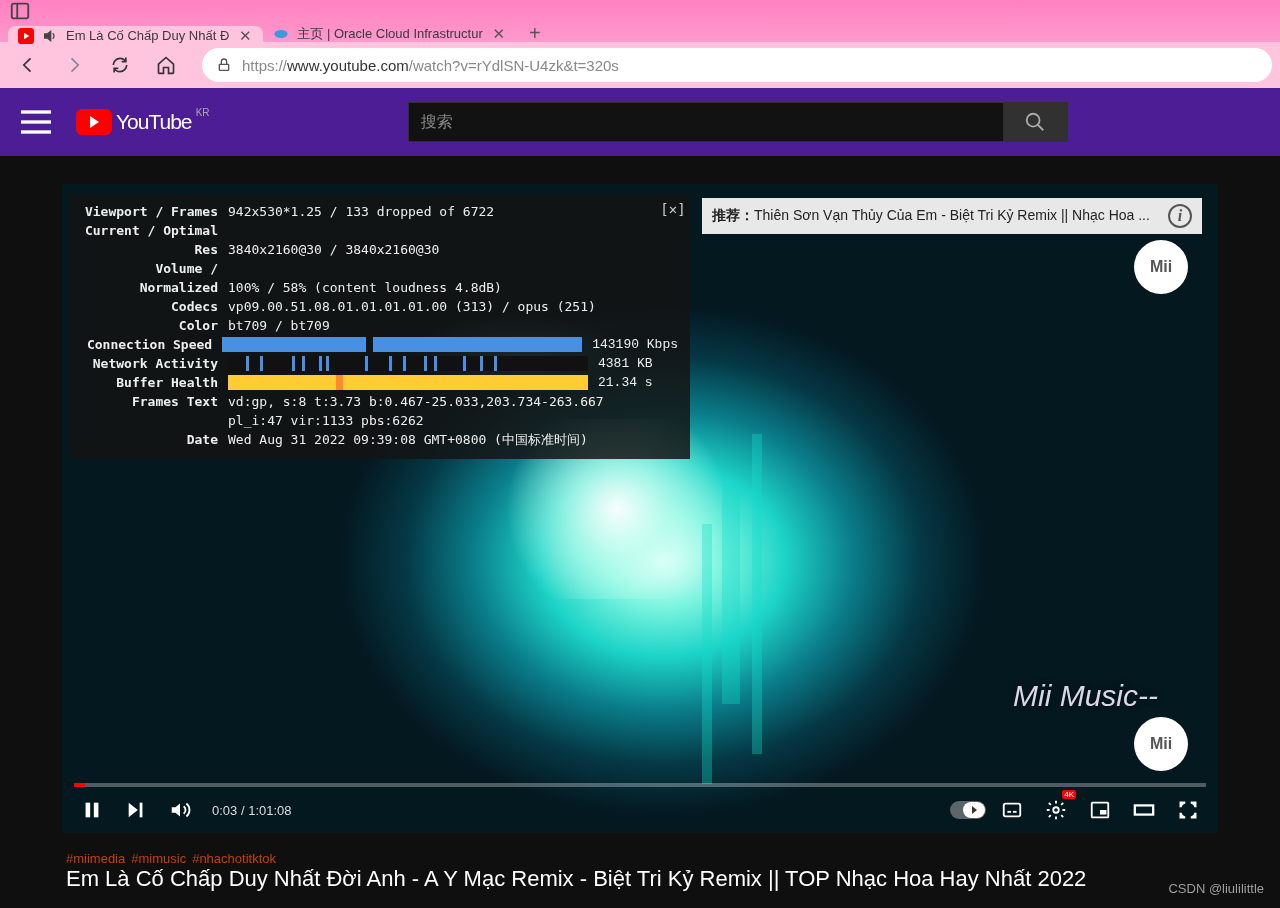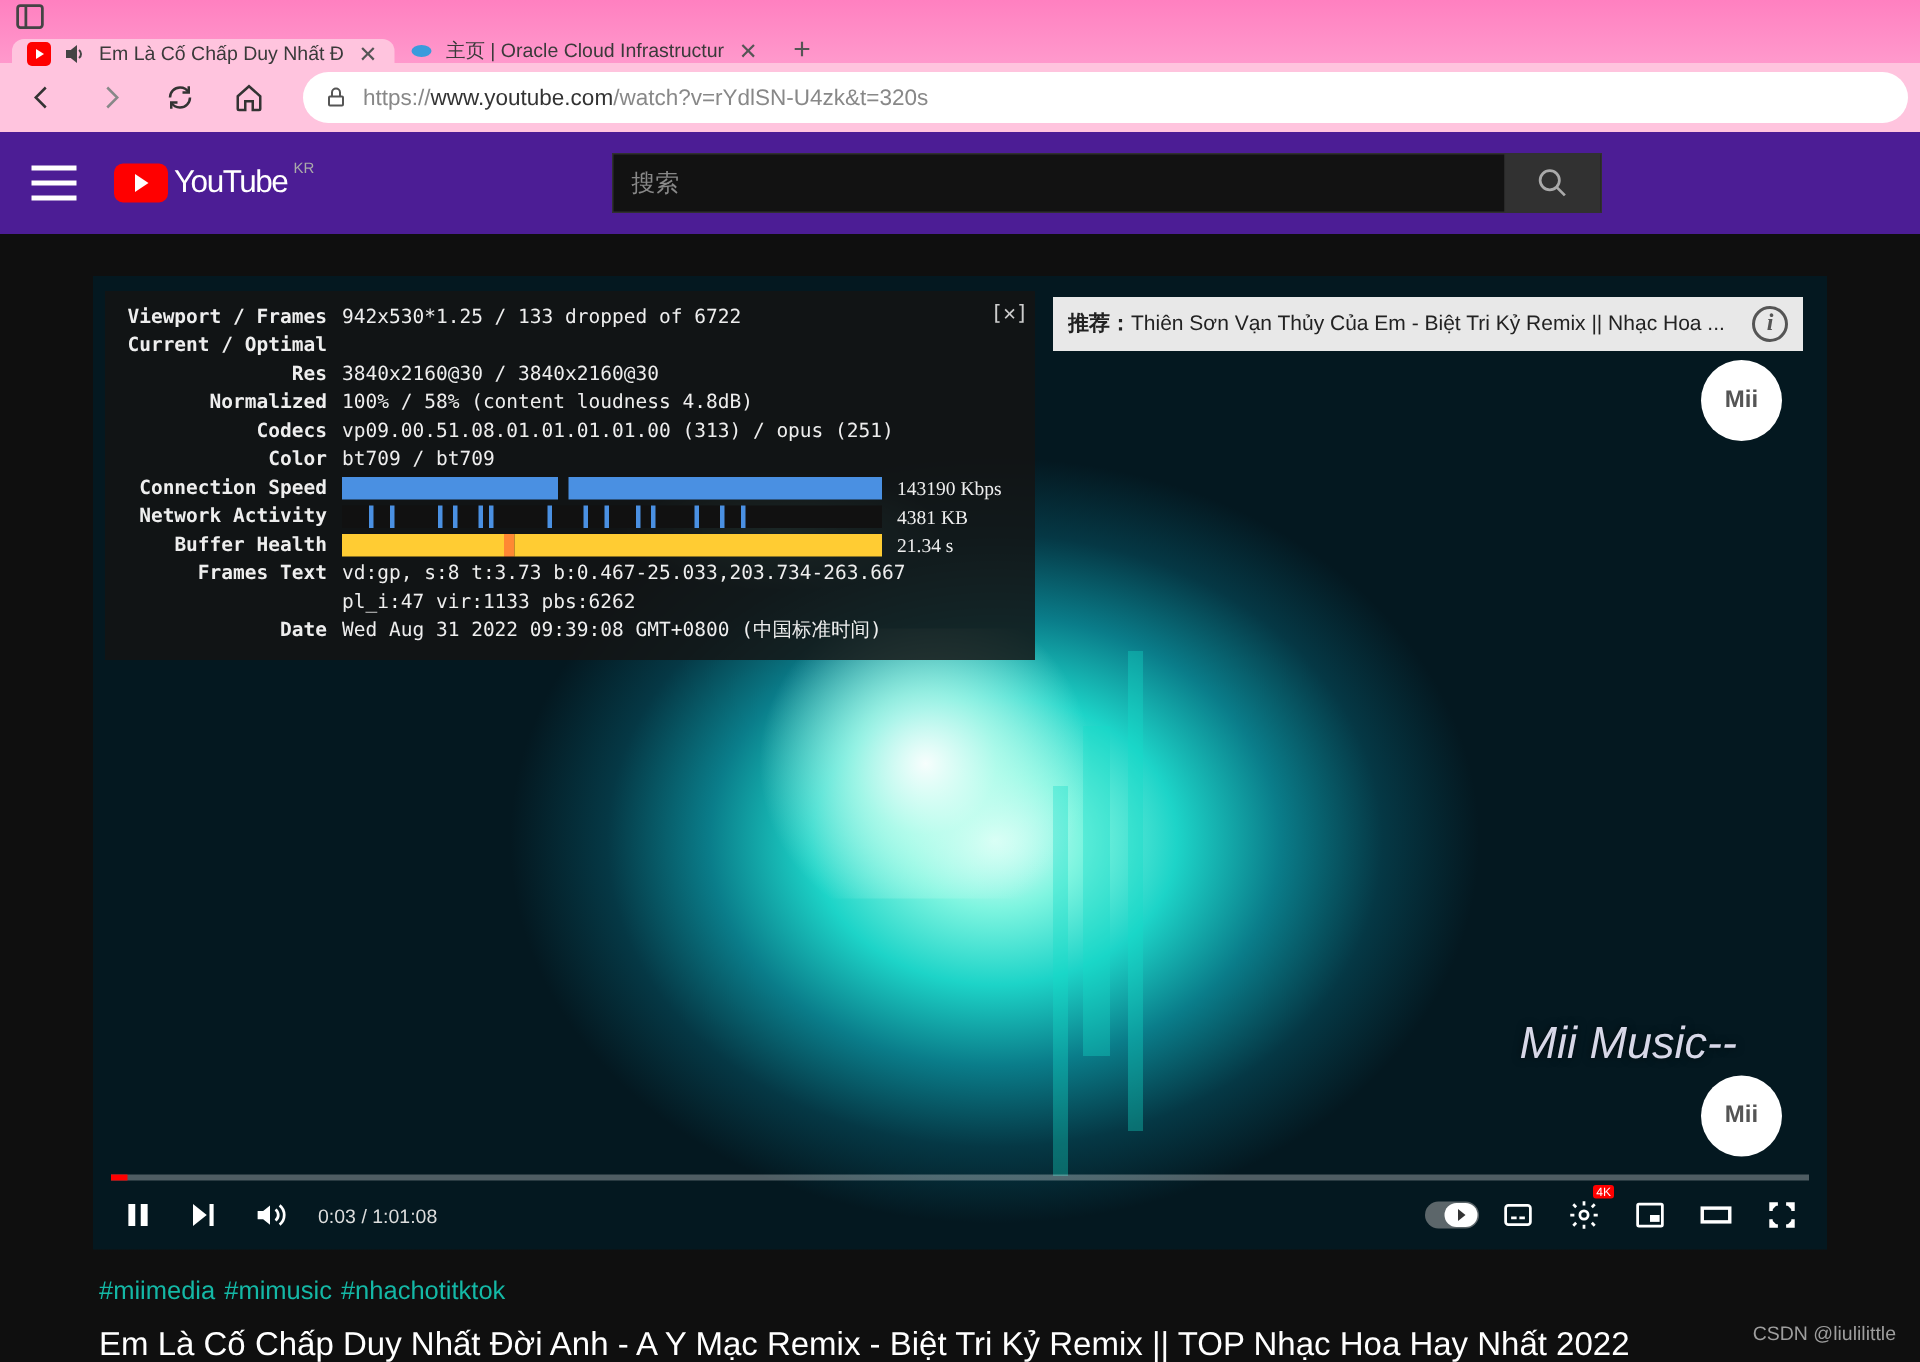--- a/index.html
+++ b/index.html
@@ -59,21 +59,21 @@
 .stats-label { width: 146px; text-align:right; padding-right: 10px; font-weight:bold; color:#eee;}
 .stats-val { flex:1; color:#eee; white-space:nowrap; }
 .stats-close { position:absolute; right:8px; top:6px; color:#ccc; font-size:14px; cursor:pointer; width:18px; height:18px; display:flex;align-items:center;justify-content:center;}
 .graph-row .stats-val { display:flex; align-items:center; gap:10px;}
 .graph { width: 360px; height: 15px; position:relative; display:flex;}
 .graph-seg { height:100%; }
 .graph.cs .graph-seg { background:#4a90e2; }
 .graph.na { background:#111;}
 .graph.na .tick { width:3px; height:100%; background:#4a90e2;}
 .graph.bh .graph-seg { background:#ffcc33;}
-.graph-num { color:#eee; font-family:Liberation Serif, serif;}
+.graph-num { color:#eee; font-family:Liberation Mono, monospace;}
 
 
 .rec-card { position:absolute; right:16px; top:14px; width: 500px; height: 36px; background: #e8e8e8; border-radius:0; display:flex; align-items:center; padding: 0 10px; gap:8px;}
 .rec-text { flex:1; font-size:14px; color:#222; white-space:nowrap; overflow:hidden; text-overflow:ellipsis;}
 .info-icon { width:24px; height:24px; border:2px solid #555; border-radius:50%; display:flex;align-items:center;justify-content:center; font-family: Georgia,serif; font-style:italic; font-weight:bold; color:#555; cursor:pointer;}
 
 
 .progress-bar { position:absolute; left:12px; right:12px; bottom: 46px; height:4px; background: rgba(255,255,255,0.3); cursor:pointer;}
 .progress-fill { height:100%; width: 1%; background:#ff0000;}
 .controls { position:absolute; left:0; right:0; bottom:0; height:46px; display:flex; align-items:center; padding: 0 12px; gap:8px;}
@@ -81,21 +81,21 @@
 .ctrl-btn svg { width:22px; height:22px; fill:#fff;}
 .time-disp { color:#ddd; font-size:13px; margin-left:6px;}
 .spacer { flex:1;}
 .ap-toggle { width:36px; height:18px; background: rgba(180,180,180,0.5); border-radius:10px; position:relative; cursor:pointer;}
 .ap-knob { position:absolute; right:1px; top:1px; width:22px; height:16px; background:#fff; border-radius:9px; display:flex;align-items:center;justify-content:center;}
 .ap-knob::after{content:'';border-left:5px solid #333;border-top:4px solid transparent;border-bottom:4px solid transparent;}
 .badge-4k { position:absolute; top:-2px; right:-2px; background:#ff0000; color:#fff; font-size:8px; padding:0 2px; border-radius:2px;}
 
 
 .desc-area { color:#fff; padding: 18px 4px 0; font-size: 14px; position:relative;}
-.hashtags { color:#14b8a6; font-size:17px; margin-bottom:12px;}
+.hashtags { color:#c2410c; font-size:13px; margin-bottom:0;}
 .hashtags span { margin-right:6px; cursor:pointer;}
 .video-title { color:#fff; font-size: 22px; font-weight:400;}
 .watermark-csdn { position:fixed; right:16px; bottom:12px; color:#9e9e9e; font-size:13px;}
 
 
 .side-stripe { position:fixed; right:0; top:90px; width:6px; display:flex; flex-direction:column;}
 .side-stripe div{ flex:1;}
 </style>
 </head>
 <body>
@@ -217,20 +217,24 @@
             <div class="stats-label">Viewport / Frames</div>
             <div class="stats-val">942x530*1.25 / 133 dropped of 6722</div>
           </div>
           <div class="stats-row">
             <div class="stats-label">Current / Optimal</div>
             <div class="stats-val"></div>
           </div>
           <div class="stats-row">
             <div class="stats-label">Res</div>
             <div class="stats-val">3840x2160@30 / 3840x2160@30</div>
+          </div>
+          <div class="stats-row">
+            <div class="stats-label">Volume /</div>
+            <div class="stats-val"></div>
           </div>
           <div class="stats-row">
             <div class="stats-label">Normalized</div>
             <div class="stats-val">100% / 58% (content loudness 4.8dB)</div>
           </div>
           <div class="stats-row">
             <div class="stats-label">Codecs</div>
             <div class="stats-val">vp09.00.51.08.01.01.01.01.00 (313) / opus (251)</div>
           </div>
           <div class="stats-row">

